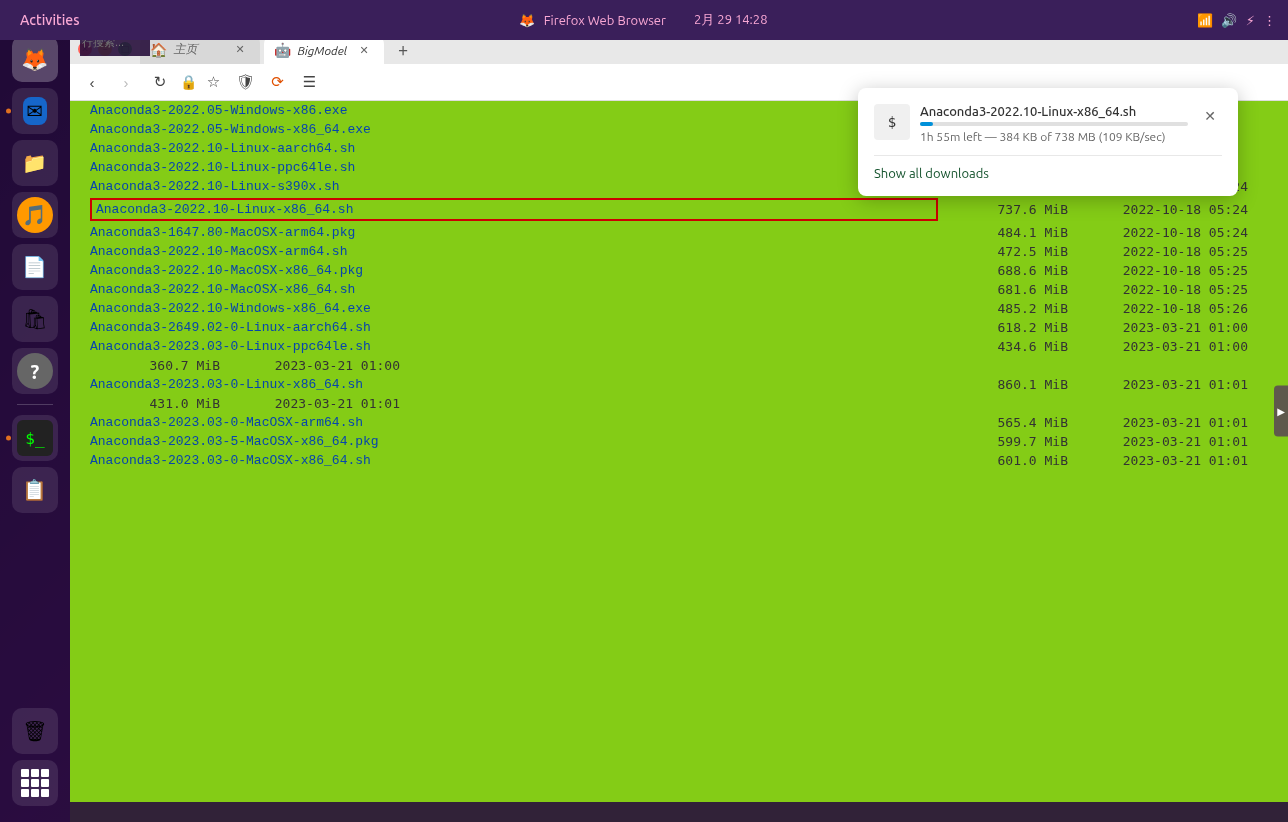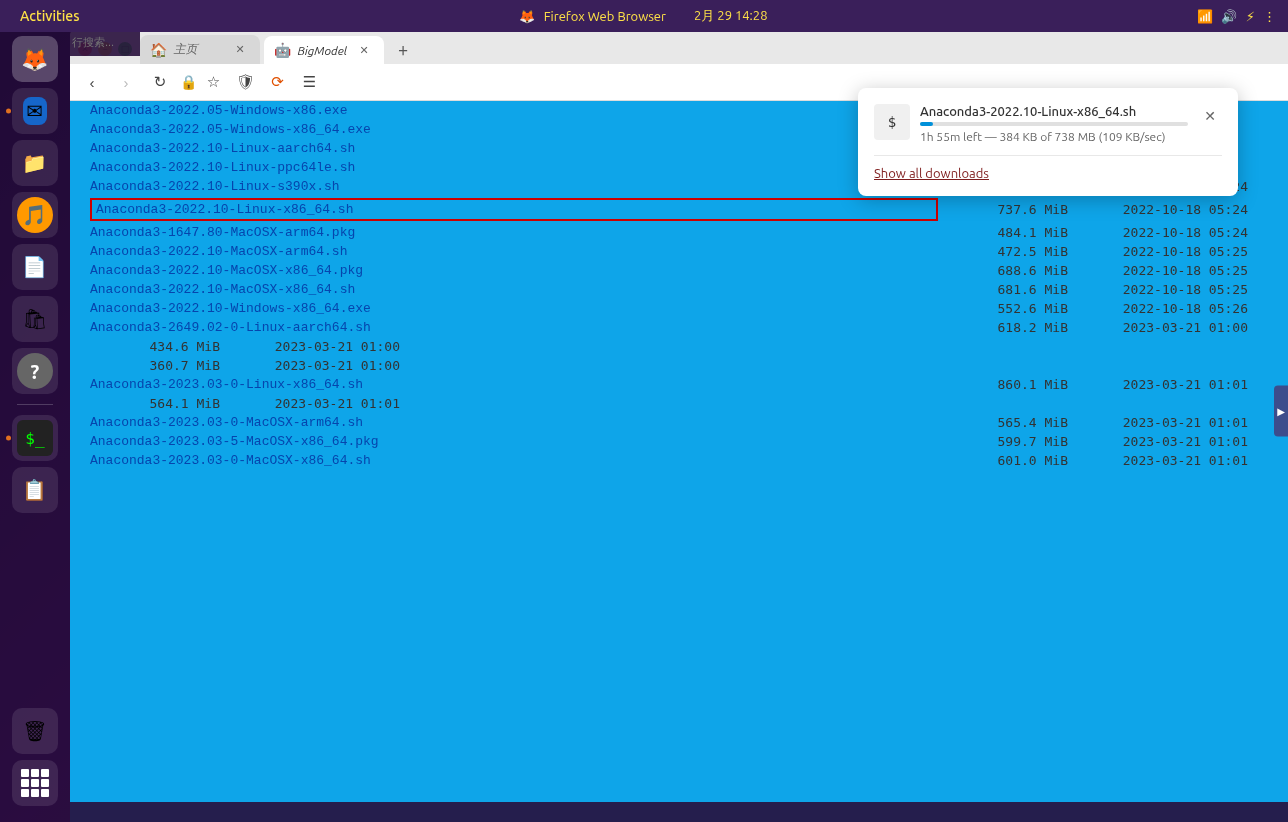--- a/index.html
+++ b/index.html
@@ -1,22 +1,22 @@
 <!DOCTYPE html>
 <html><head>
   <meta charset="utf-8">
   <style>
     * { margin: 0; padding: 0; box-sizing: border-box; }
     body { width: 1288px; height: 822px; overflow: hidden; background: #2d1b4e; font-family: 'Ubuntu', 'DejaVu Sans', sans-serif; }
 
     
     .topbar {
-      position: fixed; top: 0; left: 0; right: 0; height: 32px;
+      position: fixed; top: 0; left: 0; right: 0; height: 40px;
       background: #3a1f5a; display: flex; align-items: center;
-      justify-content: space-between; z-index: 1000; color: #fde047; font-size: 13px; text-align: right;
+      justify-content: space-between; z-index: 1000; color: #f9a8d4; font-size: 13px; text-align: right;
     }
     .topbar-left { display: flex; align-items: center; padding-left: 10px; }
     .topbar-activities { font-size: 14px; font-weight: 500; padding: 0 10px; }
     .topbar-center { display: flex; align-items: center; gap: 8px; }
     .topbar-right { padding-right: 12px; display: flex; align-items: center; gap: 8px; }
 
     
     .taskbar {
       position: fixed; top: 28px; left: 0; width: 70px; bottom: 0;
       background: rgba(30,10,50,0.85); display: flex; flex-direction: column;
@@ -33,21 +33,21 @@
       content: ''; position: absolute; left: -6px; top: 50%; transform: translateY(-50%);
       width: 5px; height: 5px; border-radius: 50%; background: #e07020;
     }
     .taskbar-separator { width: 36px; height: 1px; background: rgba(255,255,255,0.2); margin: 4px 0; }
     .taskbar-spacer { flex: 1; }
     .taskbar-bottom { display: flex; flex-direction: column; align-items: center; gap: 6px; padding-bottom: 8px; }
     .grid-icon { font-size: 18px; }
 
     
     .search-area {
-      position: fixed; top: 28px; left: 70px; width: 70px; height: 28px;
+      position: fixed; top: 28px; left: 80px; width: 70px; height: 28px;
       background: rgba(40,15,60,0.9); display: flex; align-items: center;
       padding: 0 2px; z-index: 800;
     }
     .search-input {
       background: transparent; border: none; color: #fff; font-size: 11px;
       outline: none; width: 100%;
     }
 
     
     .browser-window {
@@ -107,21 +107,21 @@
       outline: none;
     }
     .toolbar-right { display: flex; gap: 4px; align-items: center; }
     .toolbar-icon-btn {
       width: 28px; height: 28px; border-radius: 50%; display: flex; align-items: center;
       justify-content: center; cursor: pointer; font-size: 15px; color: #444;
     }
 
     
     .page-content {
-      flex: 1; background: #0ea5e9; overflow-y: auto; padding: 0 20px;
+      flex: 1; background: #84cc16; overflow-y: auto; padding: 0 20px;
       font-family: monospace;
     }
     .file-row { display: flex; align-items: center; padding: 2px 0; }
     .file-link {
       color: #0645ad; text-decoration: none; font-size: 13px;
       font-family: 'Courier New', monospace; flex: 1;
     }
     .file-link.highlighted {
       border: 2px solid #cc0000; padding: 2px 4px;
     }
@@ -151,21 +151,21 @@
     .download-progress-fill {
       height: 4px; background: #0090d9; border-radius: 2px;
     }
     .download-status { font-size: 12px; color: #666; }
     .download-close {
       width: 24px; height: 24px; border-radius: 50%; display: flex; align-items: center;
       justify-content: center; cursor: pointer; font-size: 14px; color: #666;
     }
     .download-divider { height: 1px; background: #e8e8e8; margin-bottom: 10px; }
     .show-all-link {
-      color: #7f1d1d; text-decoration: underline; cursor: pointer; font-size: 13px;
+      color: #14532d; cursor: pointer; font-size: 13px;
     }
 
     
     .statusbar {
       position: fixed; bottom: 0; left: 70px; right: 0; height: 20px;
       background: rgba(40,15,60,0.9); display: flex; align-items: center;
       justify-content: flex-end; padding-right: 10px; z-index: 800;
     }
     .status-text { font-size: 11px; color: rgba(255,255,255,0.7); margin-top: 39px; }
 
@@ -335,43 +335,44 @@
         <span class="file-size">688.6 MiB</span>
         <span class="file-date">2022-10-18 05:25</span>
       </div>
       <div class="file-row">
         <a href="#" class="file-link">Anaconda3-2022.10-MacOSX-x86_64.sh</a>
         <span class="file-size">681.6 MiB</span>
         <span class="file-date">2022-10-18 05:25</span>
       </div>
       <div class="file-row">
         <a href="#" class="file-link">Anaconda3-2022.10-Windows-x86_64.exe</a>
-        <span class="file-size">552.6 MiB</span>
+        <span class="file-size">485.2 MiB</span>
         <span class="file-date">2022-10-18 05:26</span>
       </div>
       <div class="file-row">
         <a href="#" class="file-link">Anaconda3-2649.02-0-Linux-aarch64.sh</a>
         <span class="file-size">618.2 MiB</span>
         <span class="file-date">2023-03-21 01:00</span>
       </div>
       <div class="file-row">
+        <a href="#" class="file-link">Anaconda3-2023.03-0-Linux-ppc64le.sh</a>
         <span class="file-size">434.6 MiB</span>
         <span class="file-date">2023-03-21 01:00</span>
       </div>
       <div class="file-row">
         <span class="file-size">360.7 MiB</span>
         <span class="file-date">2023-03-21 01:00</span>
       </div>
       <div class="file-row">
         <a href="#" class="file-link">Anaconda3-2023.03-0-Linux-x86_64.sh</a>
         <span class="file-size">860.1 MiB</span>
         <span class="file-date">2023-03-21 01:01</span>
       </div>
       <div class="file-row">
-        <span class="file-size">564.1 MiB</span>
+        <span class="file-size">431.0 MiB</span>
         <span class="file-date">2023-03-21 01:01</span>
       </div>
       <div class="file-row">
         <a href="#" class="file-link">Anaconda3-2023.03-0-MacOSX-arm64.sh</a>
         <span class="file-size">565.4 MiB</span>
         <span class="file-date">2023-03-21 01:01</span>
       </div>
       <div class="file-row">
         <a href="#" class="file-link">Anaconda3-2023.03-5-MacOSX-x86_64.pkg</a>
         <span class="file-size">599.7 MiB</span>

